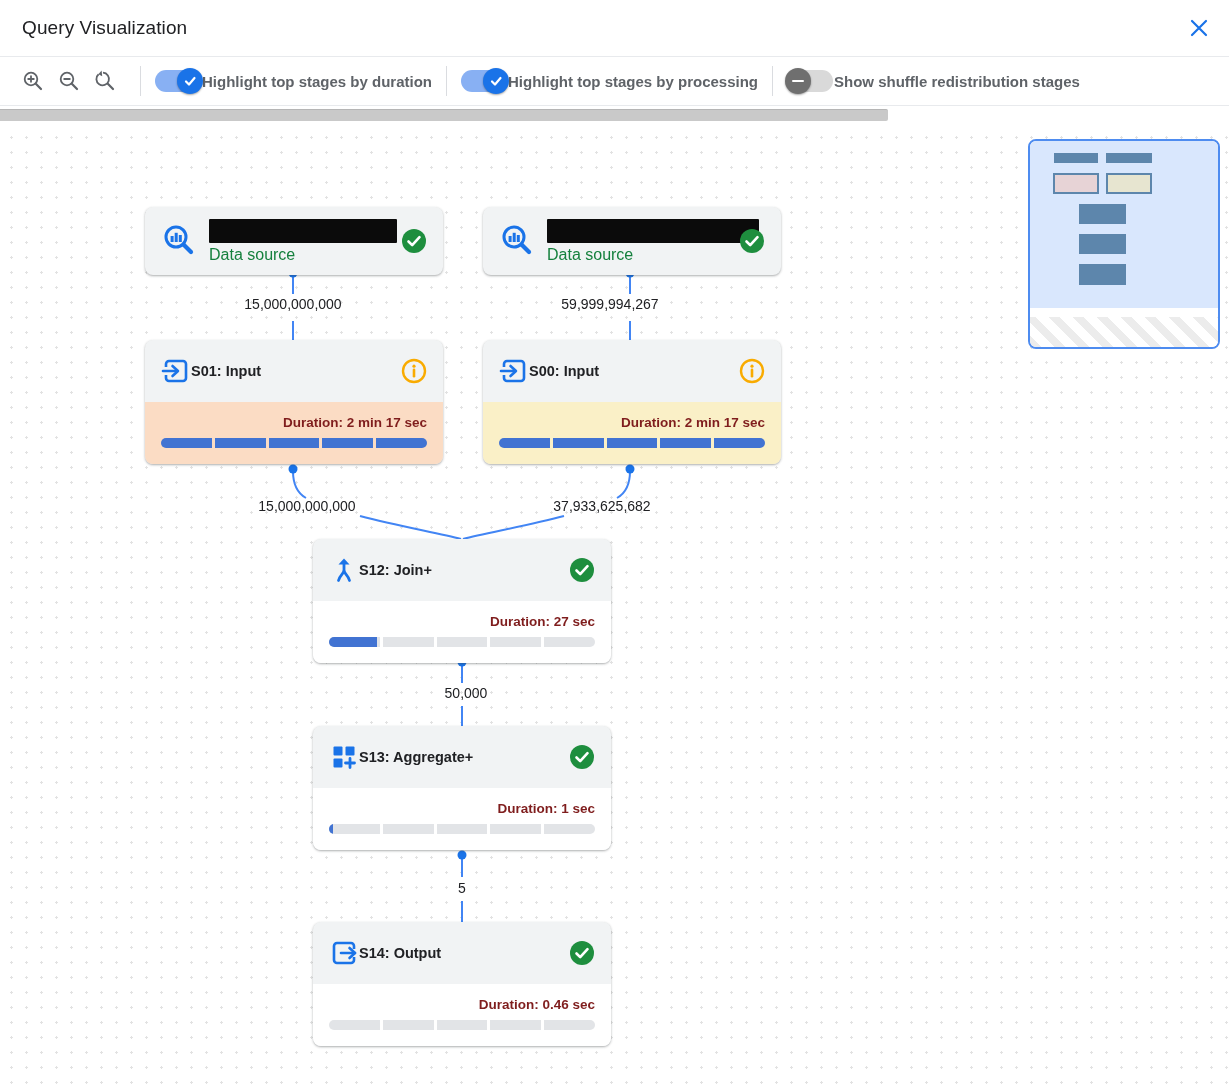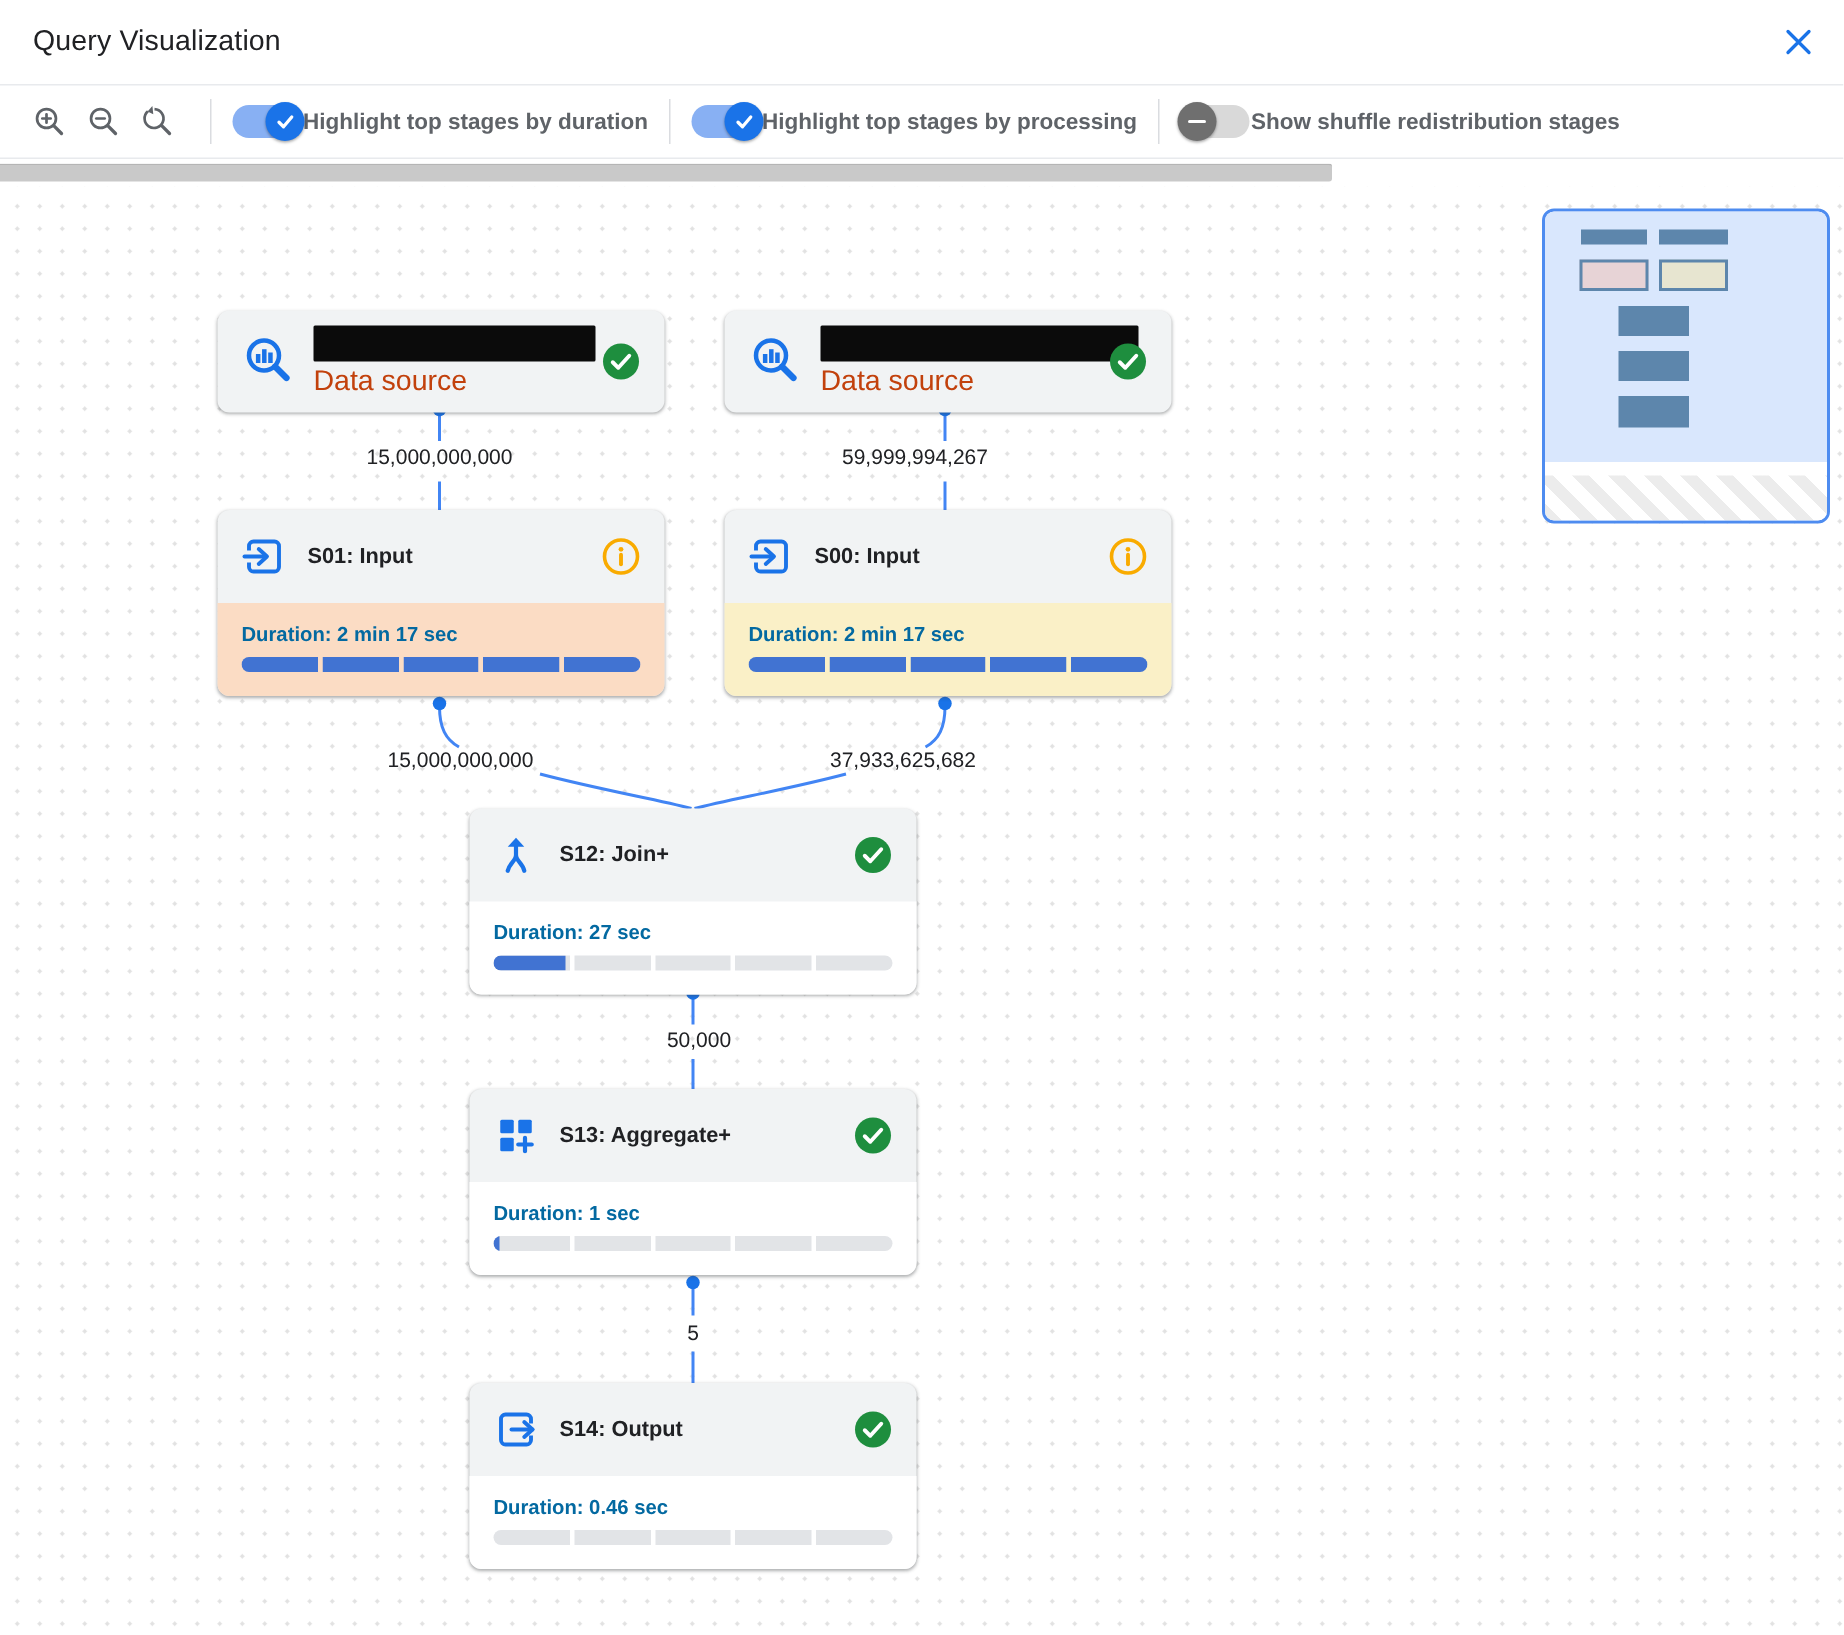--- a/index.html
+++ b/index.html
@@ -45,29 +45,29 @@
   .edge-label { position:absolute; transform:translateX(-50%); font-size:14px;
                 color:#202124; white-space:nowrap; }
 
   
   .node { position:absolute; width:298px; border-radius:8px; background:#f1f3f4;
           box-shadow:0 1px 2px rgba(60,64,67,.30), 0 1px 3px rgba(60,64,67,.15);
           cursor:pointer; }
   .ds-card { display:flex; align-items:center; gap:12px; padding:12px 16px; height:68px; }
   .ds-mid { flex:1; display:flex; flex-direction:column; gap:3px; min-width:0; }
   .redacted { width:188px; height:24px; background:#0b0b0b; border-radius:1px; }
-  .ds-sub { font-size:19px; color:#c2410c; }
-
-  .stage-hd { display:flex; align-items:center; gap:14px; padding:16px;
+  .ds-sub { font-size:16px; color:#15803d; }
+
+  .stage-hd { display:flex; align-items:center; padding:16px;
               border-radius:8px 8px 0 0; }
   .stage-title { font-size:14.5px; font-weight:bold; color:#202124; flex:1; }
   .stage-bd { padding:13px 16px 16px; border-radius:0 0 8px 8px; background:#fff; }
   .stage-bd.hl-duration   { background:#fbdcc4; }
   .stage-bd.hl-processing { background:#faf0c7; }
-  .dur { font-size:13.5px; font-weight:bold; color:#0369a1; }
+  .dur { font-size:13.5px; font-weight:bold; color:#7f1d1d;text-align:right; }
   .bar { display:flex; gap:3px; height:10px; margin-top:8px; }
   .seg { flex:1; background:#e2e4e7; overflow:hidden; }
   .seg:first-child { border-radius:5px 0 0 5px; }
   .seg:last-child  { border-radius:0 5px 5px 0; }
   .seg .fill { height:100%; width:0; background:#4173d2; }
 
   
   .minimap { position:absolute; left:1028px; top:15px; width:192px; height:210px;
              border:2px solid #4e8cf0; border-radius:8px; background:#fff; overflow:hidden;
              cursor:pointer; }

